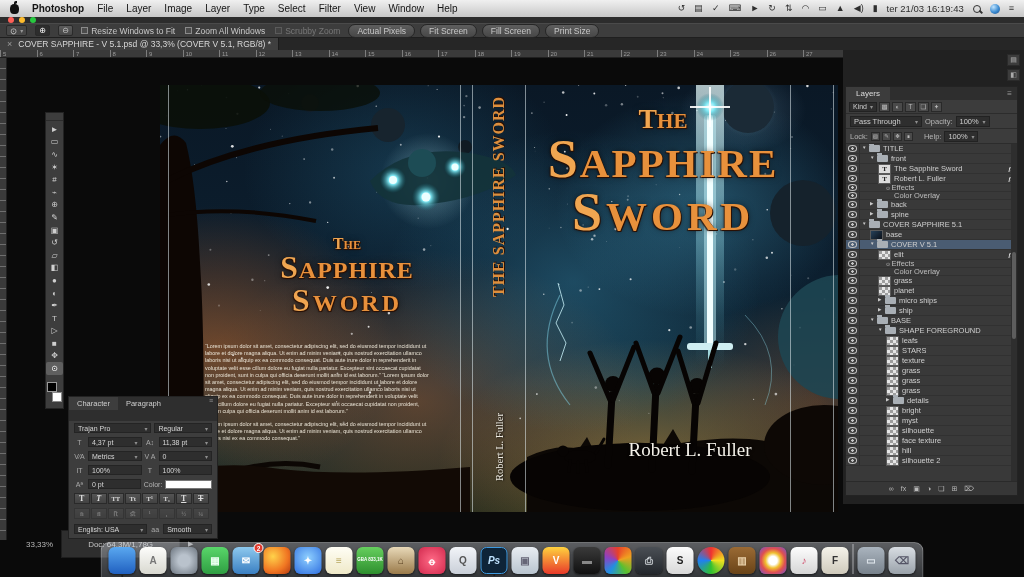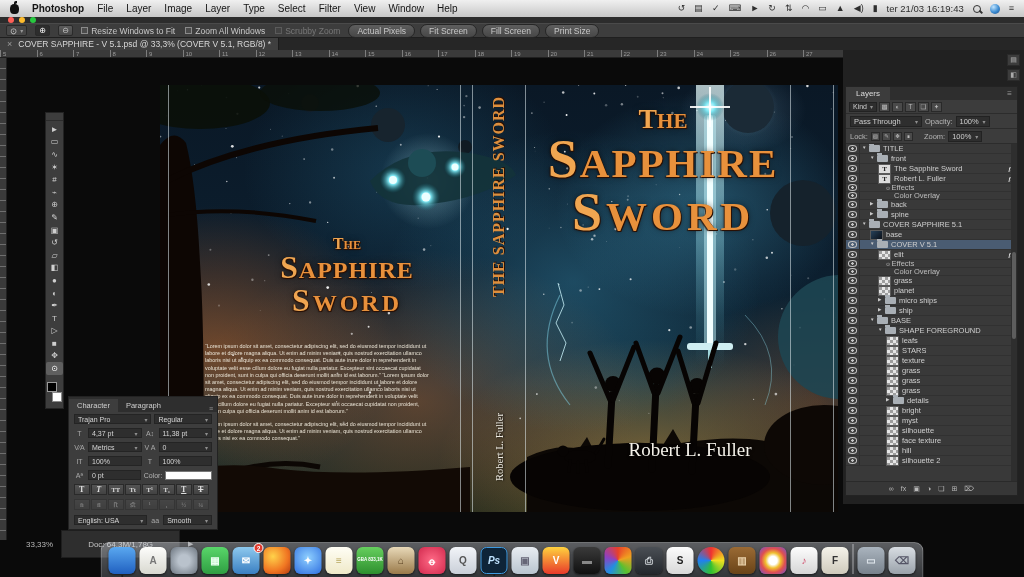--- a/index.html
+++ b/index.html
@@ -98,21 +98,21 @@
   .tools{position:absolute;left:45px;top:112px;width:19px;background:#3d3d3d;border:1px solid #232323;z-index:45;display:flex;flex-direction:column;align-items:center;padding:4px 0 6px}
   .tgrip{width:100%;height:4px;border-bottom:1px solid #2c2c2c;margin-bottom:2px}
   .tool{width:17px;height:12.6px;display:flex;align-items:center;justify-content:center;font-size:8px;color:#cfcfcf}
   .tool.active{background:#5f5f5f;border-radius:2px;color:#fff}
   .fgbg{position:relative;width:17px;height:22px;margin-top:5px}
   .bgsw{position:absolute;right:1px;bottom:0;width:10px;height:10px;background:#fff;border:1px solid #8a8a8a}
   .fgsw{position:absolute;left:1px;top:2px;width:10px;height:10px;background:#000;border:1px solid #9a9a9a}
 
   
   .charpanel{position:absolute;left:68px;top:396px;width:150px;background:#3d3d3d;border:1px solid #222;z-index:46;font-size:7px;color:#d5d5d5}
-  .cp-tabs{height:15px;background:#2e2e2e;display:flex;align-items:flex-end}
+  .cp-tabs{height:24px;background:#2e2e2e;display:flex;align-items:flex-start}
   .cp-tab{padding:0 8px;height:13px;display:flex;align-items:center;font-size:7.5px;color:#cfcfcf}
   .cp-tab.on{background:#3d3d3d}
   .cp-menu{margin-left:auto;padding-right:4px;color:#999}
   .crow{display:flex;align-items:center;gap:3px;padding:2px 5px}
   .cfield{background:#2e2e2e;border:1px solid #242424;height:10px;flex:1;display:flex;align-items:center;justify-content:space-between;padding:0 3px;gap:2px}
   .cfield .dn{color:#8f8f8f;font-size:6px}
   .cglyph{width:11px;color:#a9a9a9;font-size:7px;text-align:center;flex:0 0 11px}
   .cswatch{flex:1;height:9px;background:#fff;border:1px solid #777}
   .tglrow{display:flex;gap:1.5px;padding:2px 5px}
   .tgl{width:15.5px;height:11px;background:linear-gradient(#545454,#424242);border:1px solid #2a2a2a;display:flex;align-items:center;justify-content:center;font:bold 8px "Liberation Serif",serif;color:#ddd}
@@ -771,21 +771,21 @@
   </div>
   <div class="lp-lock">
     <span class="lp-lab">Lock:</span>
     <span class="lockicons">
 
     <span>▨</span>
         <span>✎</span>
         <span>✥</span>
         <span>∎</span>
       </span>
-    <span class="lp-lab" style="margin-left:8px">Zoom:</span>
+    <span class="lp-lab" style="margin-left:8px">Help:</span>
     <span class="selbox" style="width:34px">
         <span>100%</span>
         <span class="dn">▾</span>
       </span>
   </div>
   <div class="lp-rows">
     <span>
       
     
         <div class="lrow group-open lv0">

